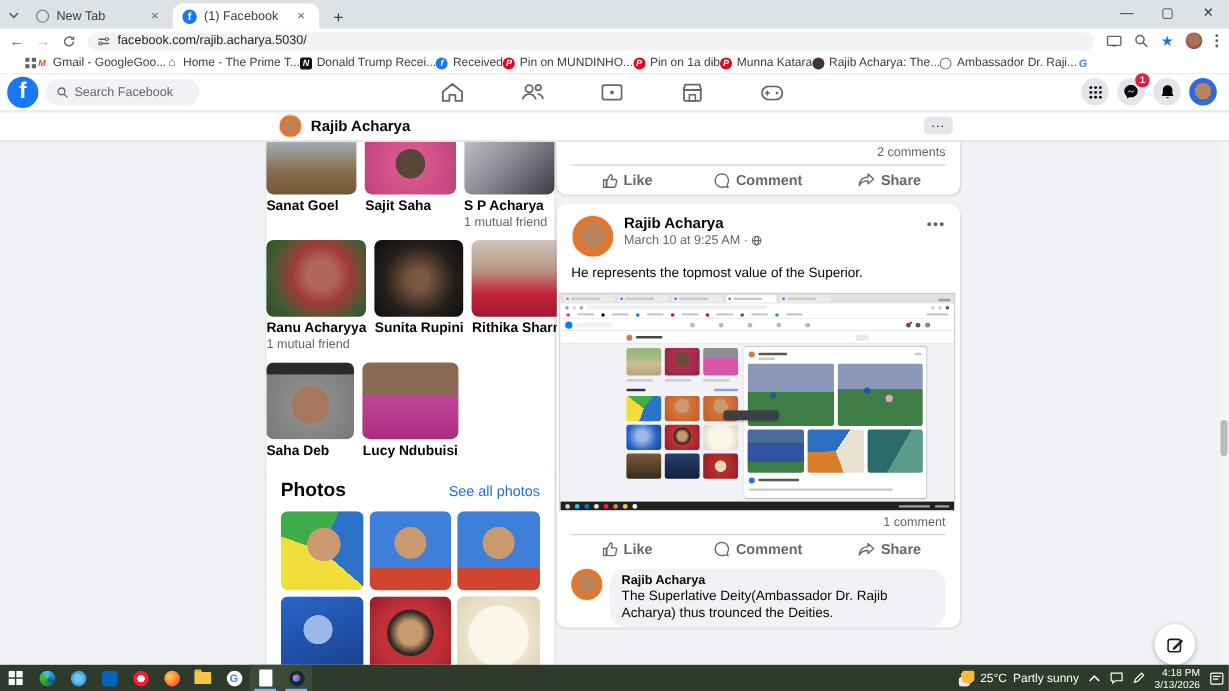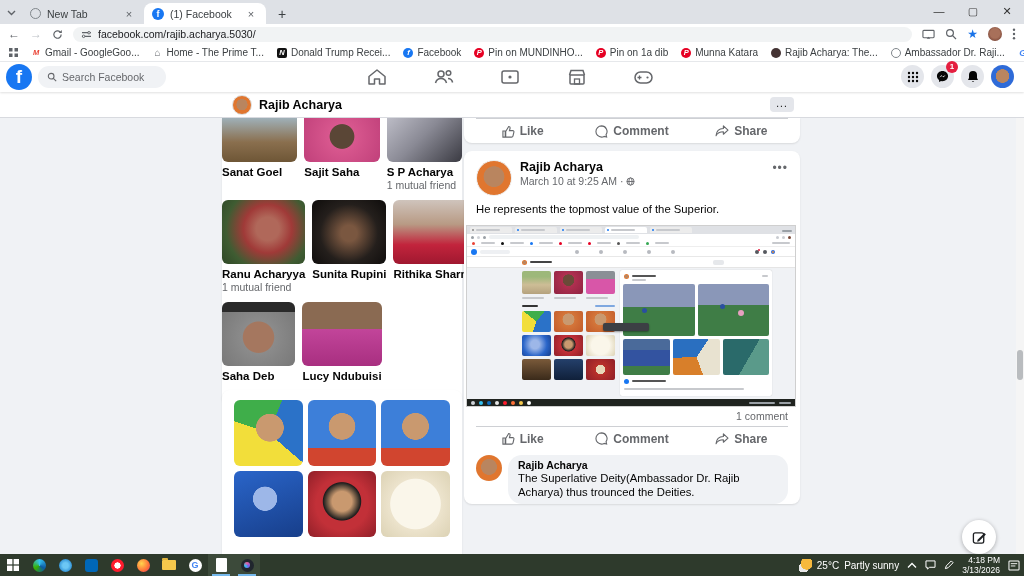--- a/index.html
+++ b/index.html
@@ -20,21 +20,21 @@
   
   #urlbar{position:absolute;left:0;top:24px;width:1024px;height:20px;background:#ffffff;display:flex;align-items:center;padding:0 8px;gap:10px;}
   .navbtn{color:#5f6368;font-size:12px;line-height:1;}
   .navbtn.disabled{color:#bdc1c6;}
   #omnibox{flex:1;height:15px;background:#f1f3f4;border-radius:8px;display:flex;align-items:center;padding:0 8px;gap:6px;max-width:850px;}
   #omnibox .url{font-size:10.5px;color:#202124;}
   .urlicons{display:flex;align-items:center;gap:10px;margin-left:auto;}
   .star{color:#1a73e8;font-size:12px;}
   .chrome-avatar{width:14px;height:14px;border-radius:50%;background:radial-gradient(circle at 50% 45%,#a8705a 45%,#5e2b22 100%);}
   
-  #bookmarks{position:absolute;left:0;top:44px;width:1024px;height:18px;background:#fff;border-bottom:1px solid #e8eaed;display:flex;align-items:center;padding:0 8px;gap:13px;font-size:10px;color:#3c4043;}
+  #bookmarks{position:absolute;left:0;top:44px;width:1024px;height:18px;background:#fff;border-bottom:1px solid #e8eaed;display:flex;align-items:center;padding:0 20px;font-size:10px;color:#3c4043;}
   .bm{display:flex;align-items:center;gap:4px;white-space:nowrap;}
   .bi{width:10px;height:10px;border-radius:50%;flex:0 0 auto;display:inline-flex;align-items:center;justify-content:center;font-size:7.5px;font-weight:bold;}
   .bi-grid{border-radius:1px;color:#5f6368;}
   .bi-gmail{color:#ea4335;}.bi-gmail::before{content:"M";}
   .bi-home{color:#5f6368;}.bi-home::before{content:"⌂";font-size:10px;}
   .bi-news{background:#111;color:#fff;border-radius:2px;}.bi-news::before{content:"N";}
   .bi-fb{background:#1877f2;color:#fff;}.bi-fb::before{content:"f";}
   .bi-pin{background:#e60023;color:#fff;}.bi-pin::before{content:"P";}
   .bi-dark{background:#433;}
   .bi-globe2{border:1.5px solid #80868b;}
@@ -232,21 +232,21 @@
   <span class="bm">
       <i class="bi bi-home"></i>
       <span>Home - The Prime T...</span>
     </span>
   <span class="bm">
       <i class="bi bi-news"></i>
       <span>Donald Trump Recei...</span>
     </span>
   <span class="bm">
       <i class="bi bi-fb"></i>
-      <span>Facebook</span>
+      <span>Received</span>
     </span>
   <span class="bm">
       <i class="bi bi-pin"></i>
       <span>Pin on MUNDINHO...</span>
     </span>
   <span class="bm">
       <i class="bi bi-pin"></i>
       <span>Pin on 1a dib</span>
     </span>
   <span class="bm">
@@ -397,33 +397,38 @@
         </div>
       <div class="fr">
           <div class="fimg f8"></div>
           <div class="fname">Lucy Ndubuisi</div>
           <div class="fmut"></div>
         </div>
     </div>
   </div>
 
   <div id="photoscard" class="card">
+    <div class="phead">
+      <span class="ptitle">Photos</span>
+      <span class="psee">See all photos</span>
+    </div>
     <div class="pgrid">
       <div class="ptile p1"></div>
       <div class="ptile p2"></div>
       <div class="ptile p3"></div>
       <div class="ptile p4"></div>
       <div class="ptile p5"></div>
       <div class="ptile p6"></div>
     </div>
   </div>
 
   <div id="feed">
 
     <div class="post card" style="border-radius:0 0 8px 8px;">
+      <div class="ccount">2 comments</div>
       <div class="divider"></div>
       <div class="actions">
         <div class="abtn">
           <svg width="13" height="13" viewBox="0 0 14 14">
               <path d="M1 6.5h2.5V13H1zM4 7l3.2-5.4c.9 0 1.6.7 1.6 1.6L8 6h3.6c.8 0 1.4.8 1.2 1.6l-1 4.3c-.2.7-.8 1.1-1.5 1.1H4z" fill="none" stroke="#65676b" stroke-width="1.2"></path>
             </svg>
           <span>Like</span>
         </div>
         <div class="abtn">
           <svg width="13" height="13" viewBox="0 0 14 14">

